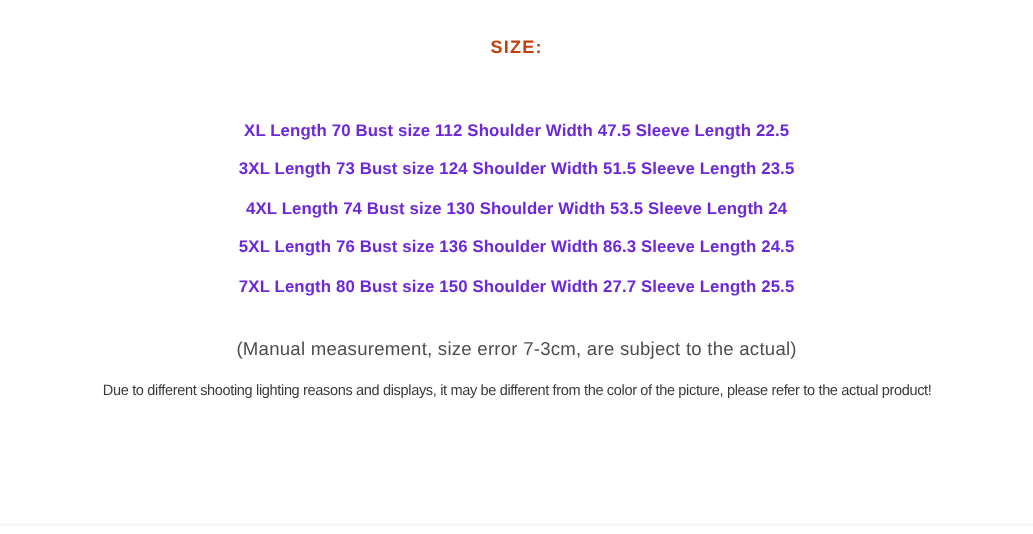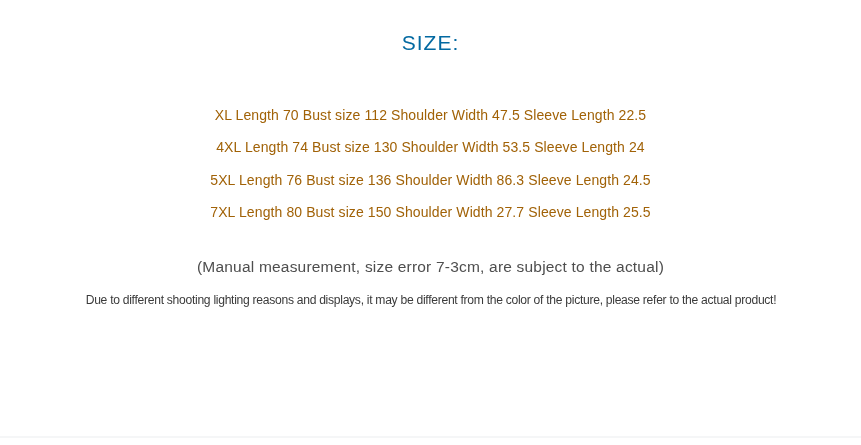--- a/index.html
+++ b/index.html
@@ -17,34 +17,35 @@
   .page {
     width: 100%;
     height: 100%;
     display: flex;
     flex-direction: column;
     align-items: center;
     text-align: center;
   }
   .size-title {
     margin-top: 31px;
-    font-size: 21px;
+    font-size: 15px;
     letter-spacing: 1px;
-    color: #0369a1;
-    font-weight: 400;
+    color: #c2410c;
+    font-weight: 700;
   }
   .size-list {
     margin-top: 44px;
   }
   .size-line {
     font-size: 14px;
     line-height: 32.4px;
-    color: #a16207;
+    color: #6d28d9;
     letter-spacing: 0.1px;
     white-space: nowrap;
+    font-weight: bold;
   }
   .note-measurement {
     margin-top: 29px;
     font-size: 15.5px;
     color: #4e4e4e;
     letter-spacing: 0.2px;
     white-space: nowrap;
   }
   .note-disclaimer {
     margin-top: 17px;
@@ -66,20 +67,21 @@
 </style>
 </head>
 <body>
 
 <div class="page">
 
   <div class="size-title">SIZE:</div>
 
   <div class="size-list">
     <div class="size-line">XL Length 70 Bust size 112 Shoulder Width 47.5 Sleeve Length 22.5</div>
+    <div class="size-line">3XL Length 73 Bust size 124 Shoulder Width 51.5 Sleeve Length 23.5</div>
     <div class="size-line">4XL Length 74 Bust size 130 Shoulder Width 53.5 Sleeve Length 24</div>
     <div class="size-line">5XL Length 76 Bust size 136 Shoulder Width 86.3 Sleeve Length 24.5</div>
     <div class="size-line">7XL Length 80 Bust size 150 Shoulder Width 27.7 Sleeve Length 25.5</div>
   </div>
 
   <div class="note-measurement">(Manual measurement, size error 7-3cm, are subject to the actual)</div>
 
   <div class="note-disclaimer">Due to different shooting lighting reasons and displays, it may be different from the color of the picture, please refer to the actual product!</div>
 
 </div>

